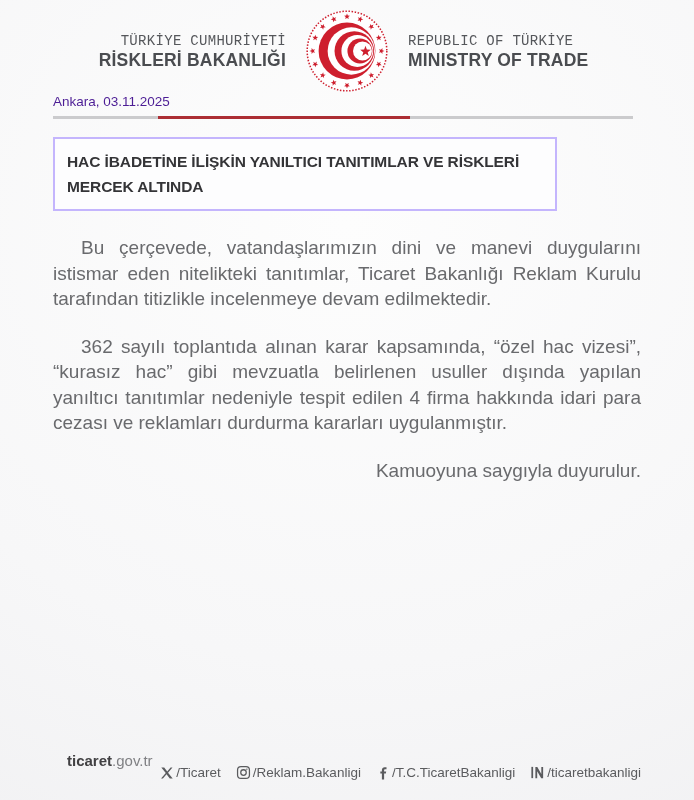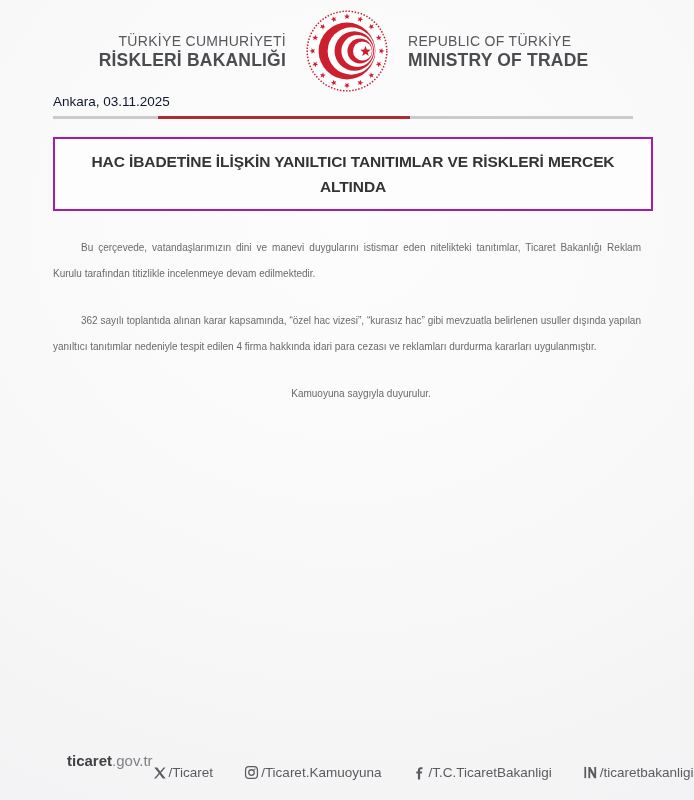--- a/index.html
+++ b/index.html
@@ -12,54 +12,54 @@
     overflow:hidden;
   }
   
   .masthead {
     display:flex; align-items:center; justify-content:center;
     padding:8px 40px 0; gap:18px;
   }
   .org { flex:1; }
   .org.left  { text-align:right; }
   .org.right { text-align:left; }
-  .org .l1 { font-size:14px; color:#55575b; letter-spacing:.3px; line-height:18px; }
+  .org .l1 { font-size:14px; color:#55575b; letter-spacing:.3px; line-height:18px;font-family:Liberation Mono, monospace; }
   .org .l2 { font-size:17.5px; font-weight:bold; color:#4a4c50; letter-spacing:.2px; line-height:21px; }
   .emblem { width:86px; height:86px; flex:0 0 86px; }
   
-  .dateline { margin:0 53px; font-size:13.5px; color:#0f172a; }
+  .dateline { margin:0 53px; font-size:13.5px; color:#4c1d95; }
   .rule { position:relative; margin:7px 53px 0; height:3px; background:#cbcbcd; width:580px; }
   .rule .red-seg { position:absolute; top:0; left:105px; width:252px; height:3px; background:#ac2e34; }
   
   .title-box {
-    margin:18px 53px 0; width:600px;
-    border:2px solid #a21caf; background:#fdfdfe;
+    margin:18px 53px 0; width:504px;
+    border:2px solid #c4b5fd; background:#fdfdfe;
     padding:10px 12px;
-    text-align:center;
+    text-align:left;
     font-size:15.5px; font-weight:bold; letter-spacing:-.1px;
     line-height:25px; color:#343437;
   }
   
   .content { margin:2px 53px 0; width:588px; }
   .content p {
     margin-top:22px;
-    font-size:10px; line-height:25.5px;
+    font-size:19px; line-height:25.5px;
     color:#696a6d;
     text-align:justify; text-indent:28px;
   }
-  .content p.closing { text-align:center; }
+  .content p.closing { text-align:right; }
   
   .footer {
     margin-top:auto;
     display:flex; align-items:center; justify-content:space-between;
     padding:0 53px 20px;
   }
   .site { font-size:15px; color:#808184; }
   .site b { color:#414042; font-weight:bold;margin-left:14px; }
-  .socials { display:flex; align-items:center; gap:31px;margin-top:24px; }
+  .socials { display:flex; align-items:center; gap:15px;margin-top:24px; }
   .social { display:flex; align-items:center; gap:2px; font-size:13.5px; color:#5a5b5e; text-decoration:none; }
   .social svg { display:block; }
 </style>
 </head>
 <body>
 
 <div class="masthead">
   <div class="org left">
     <div class="l1">TÜRKİYE CUMHURİYETİ</div>
     <div class="l2">RİSKLERİ BAKANLIĞI</div>
@@ -128,21 +128,21 @@
       </svg>
       <span>/Ticaret</span>
     </span>
 
     <span class="social">
       <svg width="15" height="15" viewBox="0 0 24 24" fill="none" stroke="#5a5b5e" stroke-width="2">
         <rect x="2.5" y="2.5" width="19" height="19" rx="5.5"></rect>
         <circle cx="12" cy="12" r="4.4"></circle>
         <circle cx="17.4" cy="6.6" r="1.2" fill="#5a5b5e" stroke="none"></circle>
       </svg>
-      <span>/Ticaret.Kamuoyuna</span>
+      <span>/Reklam.Bakanligi</span>
     </span>
 
     <span class="social">
       <svg width="14" height="14" viewBox="0 0 24 24" fill="#5a5b5e">
         <path d="M15.4 5.6H18V2h-3.1c-2.9 0-4.8 1.9-4.8 4.8v2.6H7.4v3.6h2.7V23h3.8V13h3l.6-3.6h-3.6V7c0-.9.5-1.4 1.5-1.4z"></path>
       </svg>
       <span>/T.C.TicaretBakanligi</span>
     </span>
 
     <span class="social">

